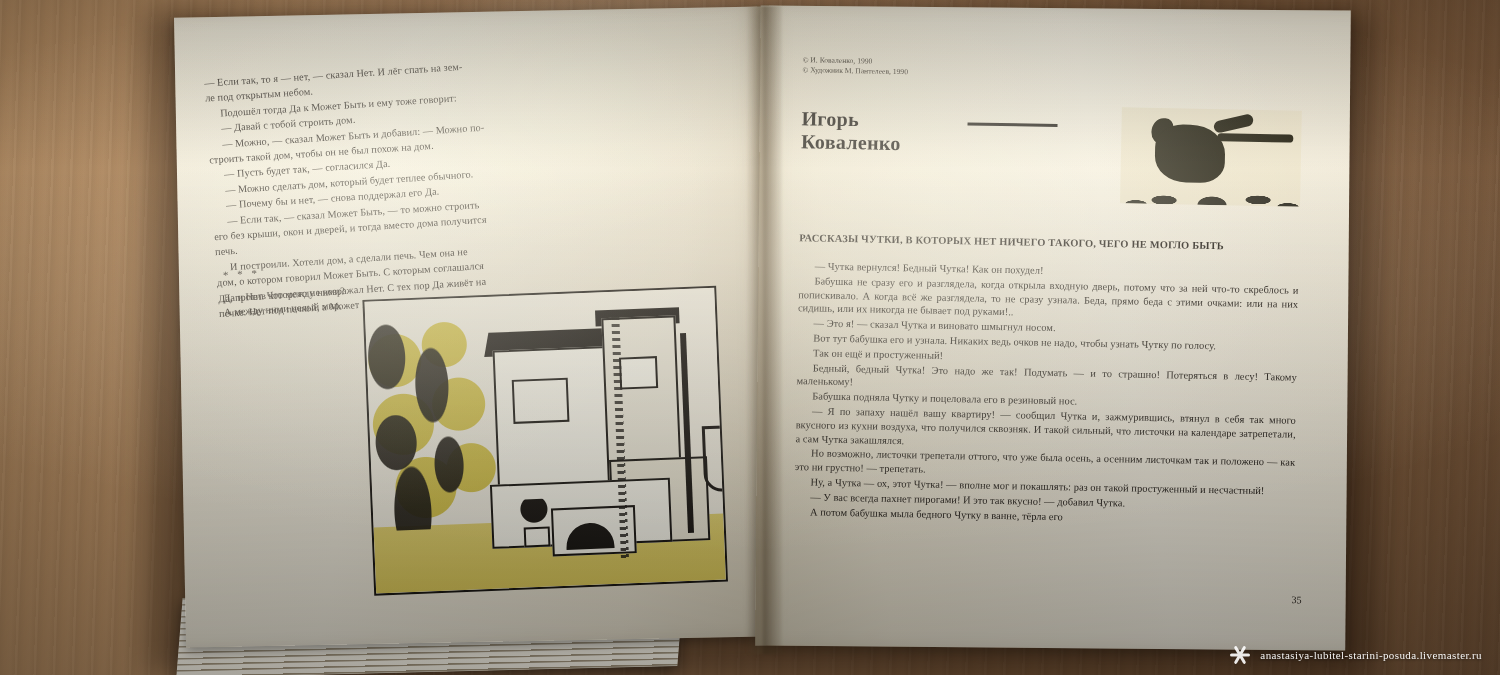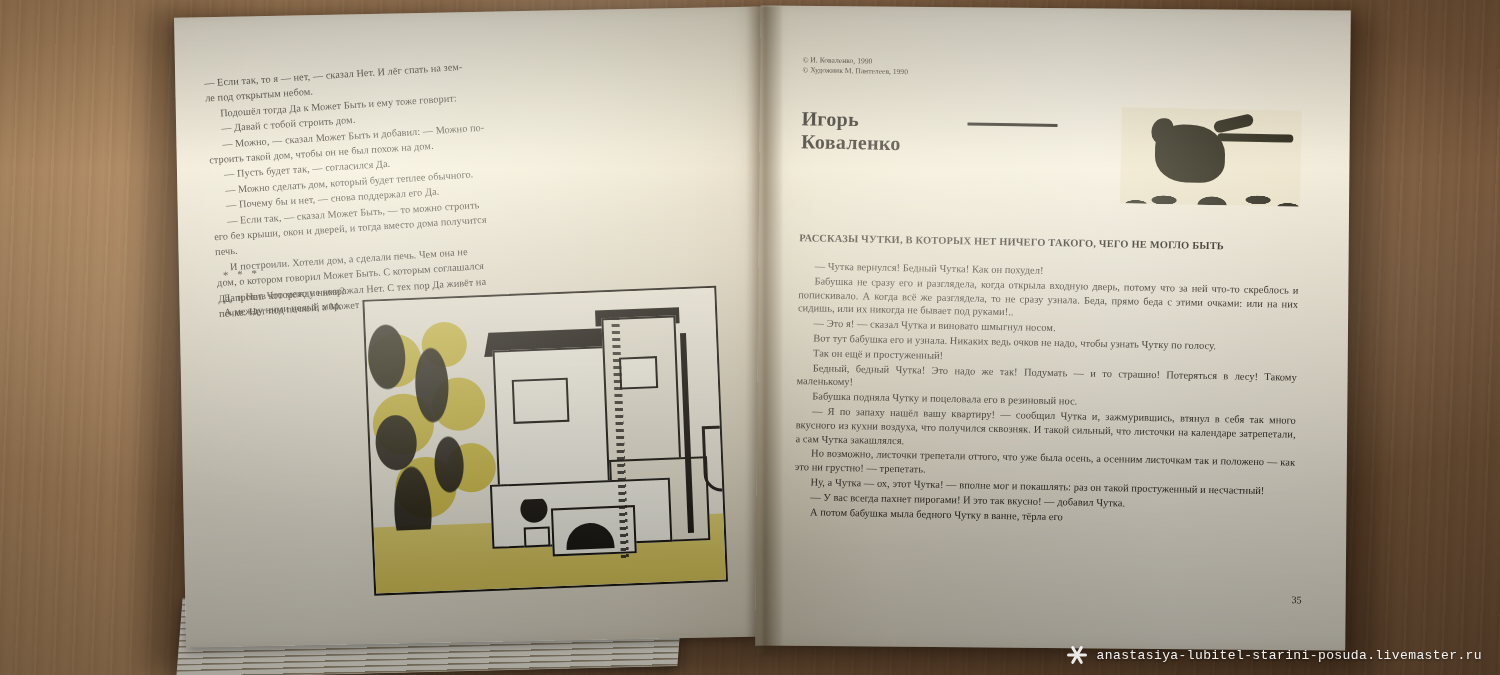--- a/index.html
+++ b/index.html
@@ -325,22 +325,22 @@
 
   
   .watermark {
     position: absolute;
     right: 18px;
     bottom: 10px;
     display: flex;
     align-items: center;
     gap: 10px;
     color: #ffffff;
-    font-family: Liberation Mono, monospace;
-    font-size: 13px;
+    font-family: Liberation Serif, serif;
+    font-size: 11px;
     letter-spacing: .4px;
     text-shadow: 0 1px 3px rgba(0,0,0,0.65);
     opacity: .95;
   }
   .wm-mark {
     width: 20px; height: 20px;
     position: relative;
     opacity: .95;
   }
   .wm-mark::before, .wm-mark::after {

